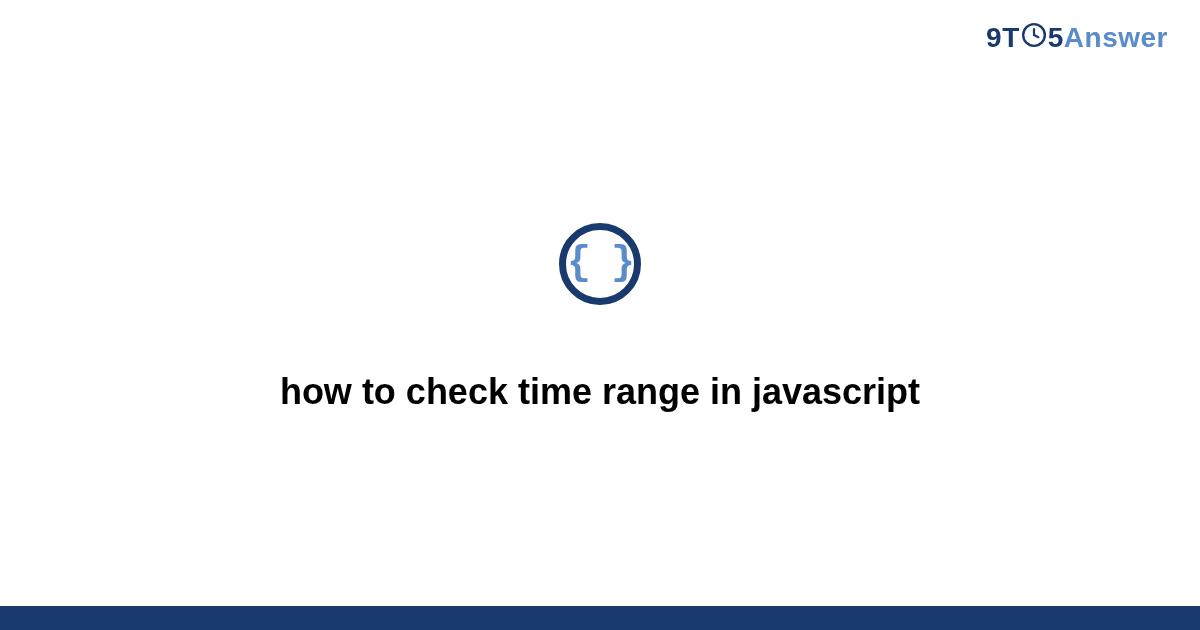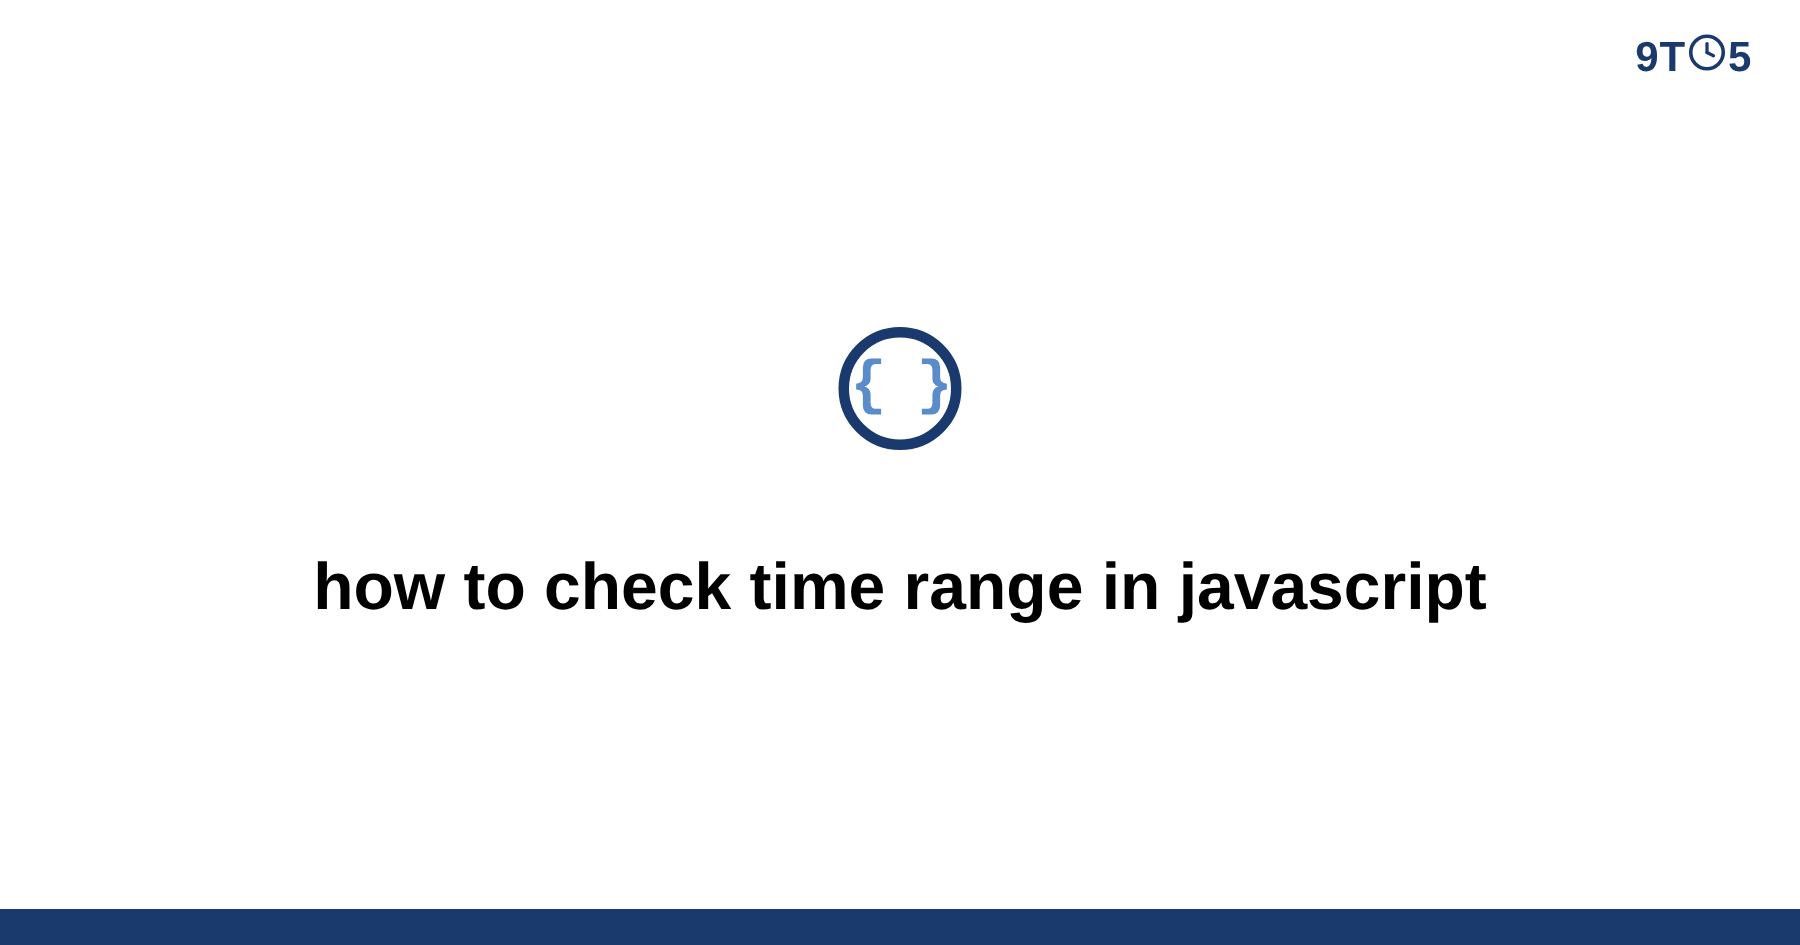--- a/index.html
+++ b/index.html
@@ -66,21 +66,21 @@
     }
     .code-icon .braces {
       font-size: 40px;
       font-weight: bold;
       color: #5a8cc9;
       font-family: "Courier New", monospace;
       letter-spacing: -2px;
       line-height: 1;
     }
     .title {
-      font-size: 44px;
+      font-size: 36px;
       font-weight: 700;
       color: #000000;
       text-align: center;
       line-height: 1.25;
       max-width: 900px;
       padding: 0 20px;
       margin-top: 24px;
     }
     .bottom-bar {
       position: absolute;
@@ -97,20 +97,21 @@
 <div class="logo">
   <span class="nine-t">9T</span>
   <span class="clock-wrap">
     <svg viewBox="0 0 24 24" width="26" height="26">
       <circle cx="12" cy="12" r="10" fill="none" stroke="#1a3a6e" stroke-width="2.2"></circle>
       <line x1="12" y1="12" x2="12" y2="6.5" stroke="#1a3a6e" stroke-width="2" stroke-linecap="round"></line>
       <line x1="12" y1="12" x2="16" y2="14" stroke="#1a3a6e" stroke-width="2" stroke-linecap="round"></line>
     </svg>
   </span>
   <span class="five">5</span>
+  <span class="answer">Answer</span>
 </div>
 
 <div class="content-center">
   <div class="code-icon">
     <span class="braces">{ }</span>
   </div>
   <h1 class="title">how to check time range in javascript</h1>
 </div>
 
 <div class="bottom-bar"></div>

